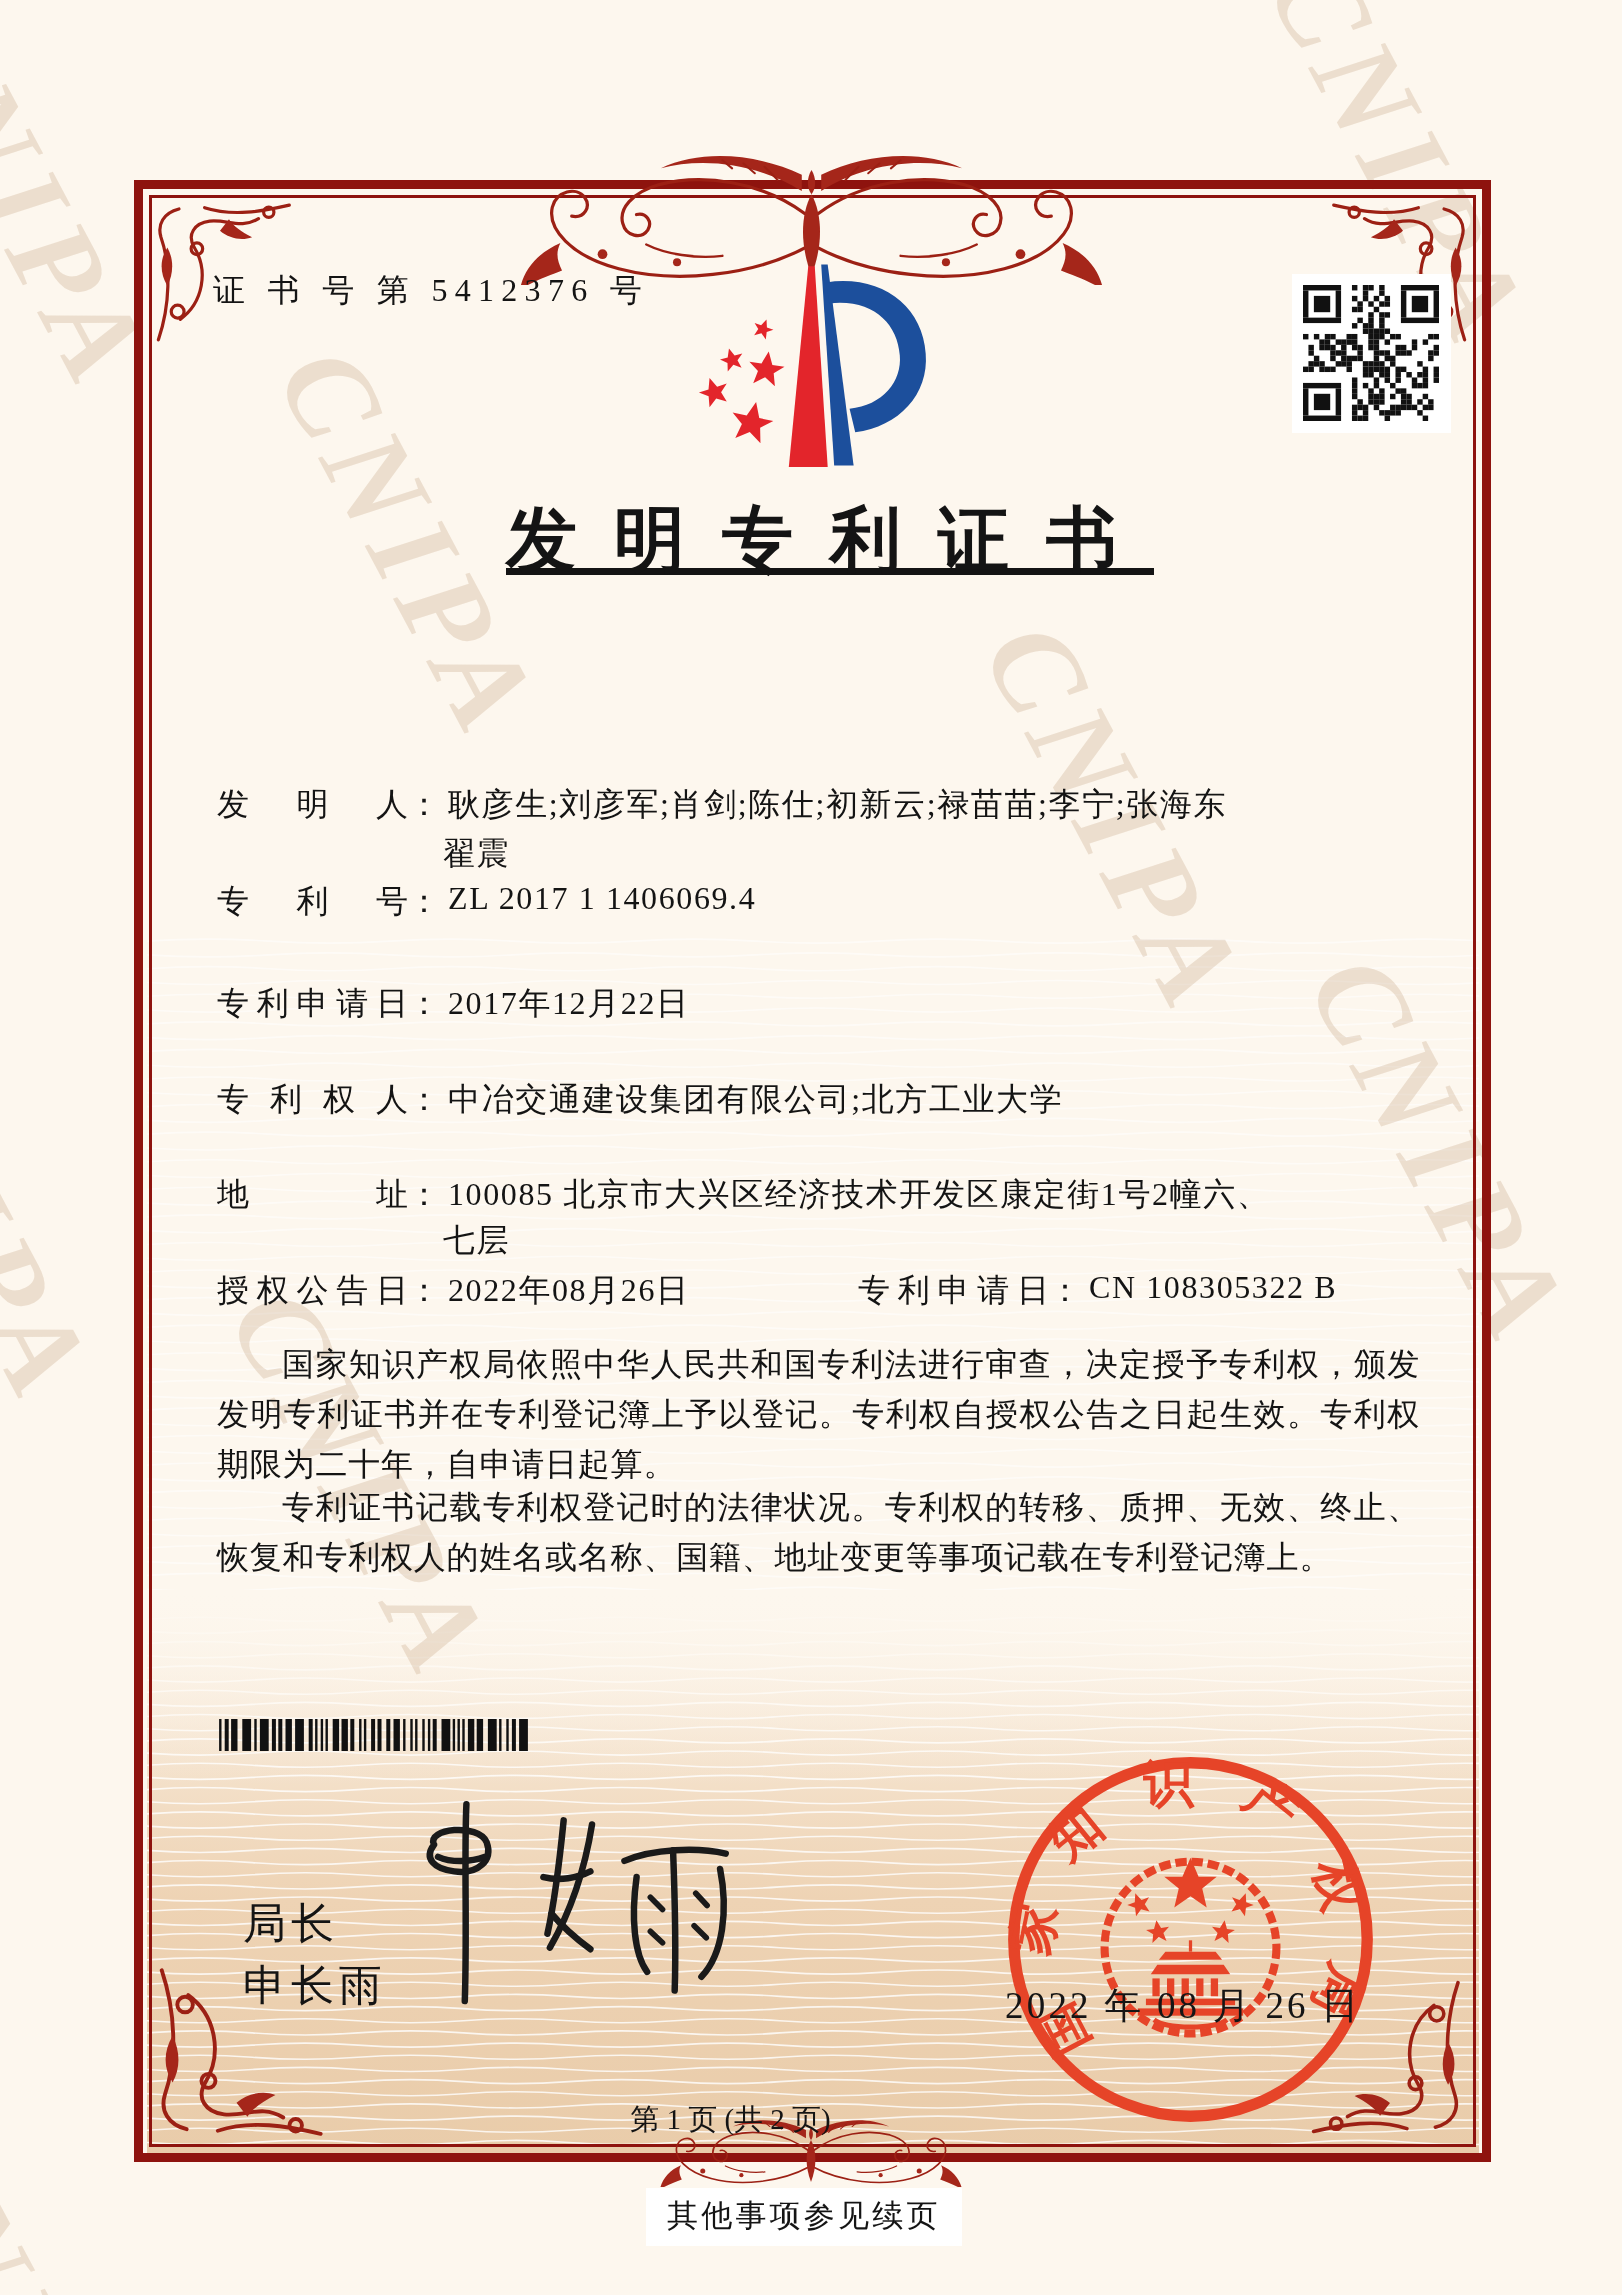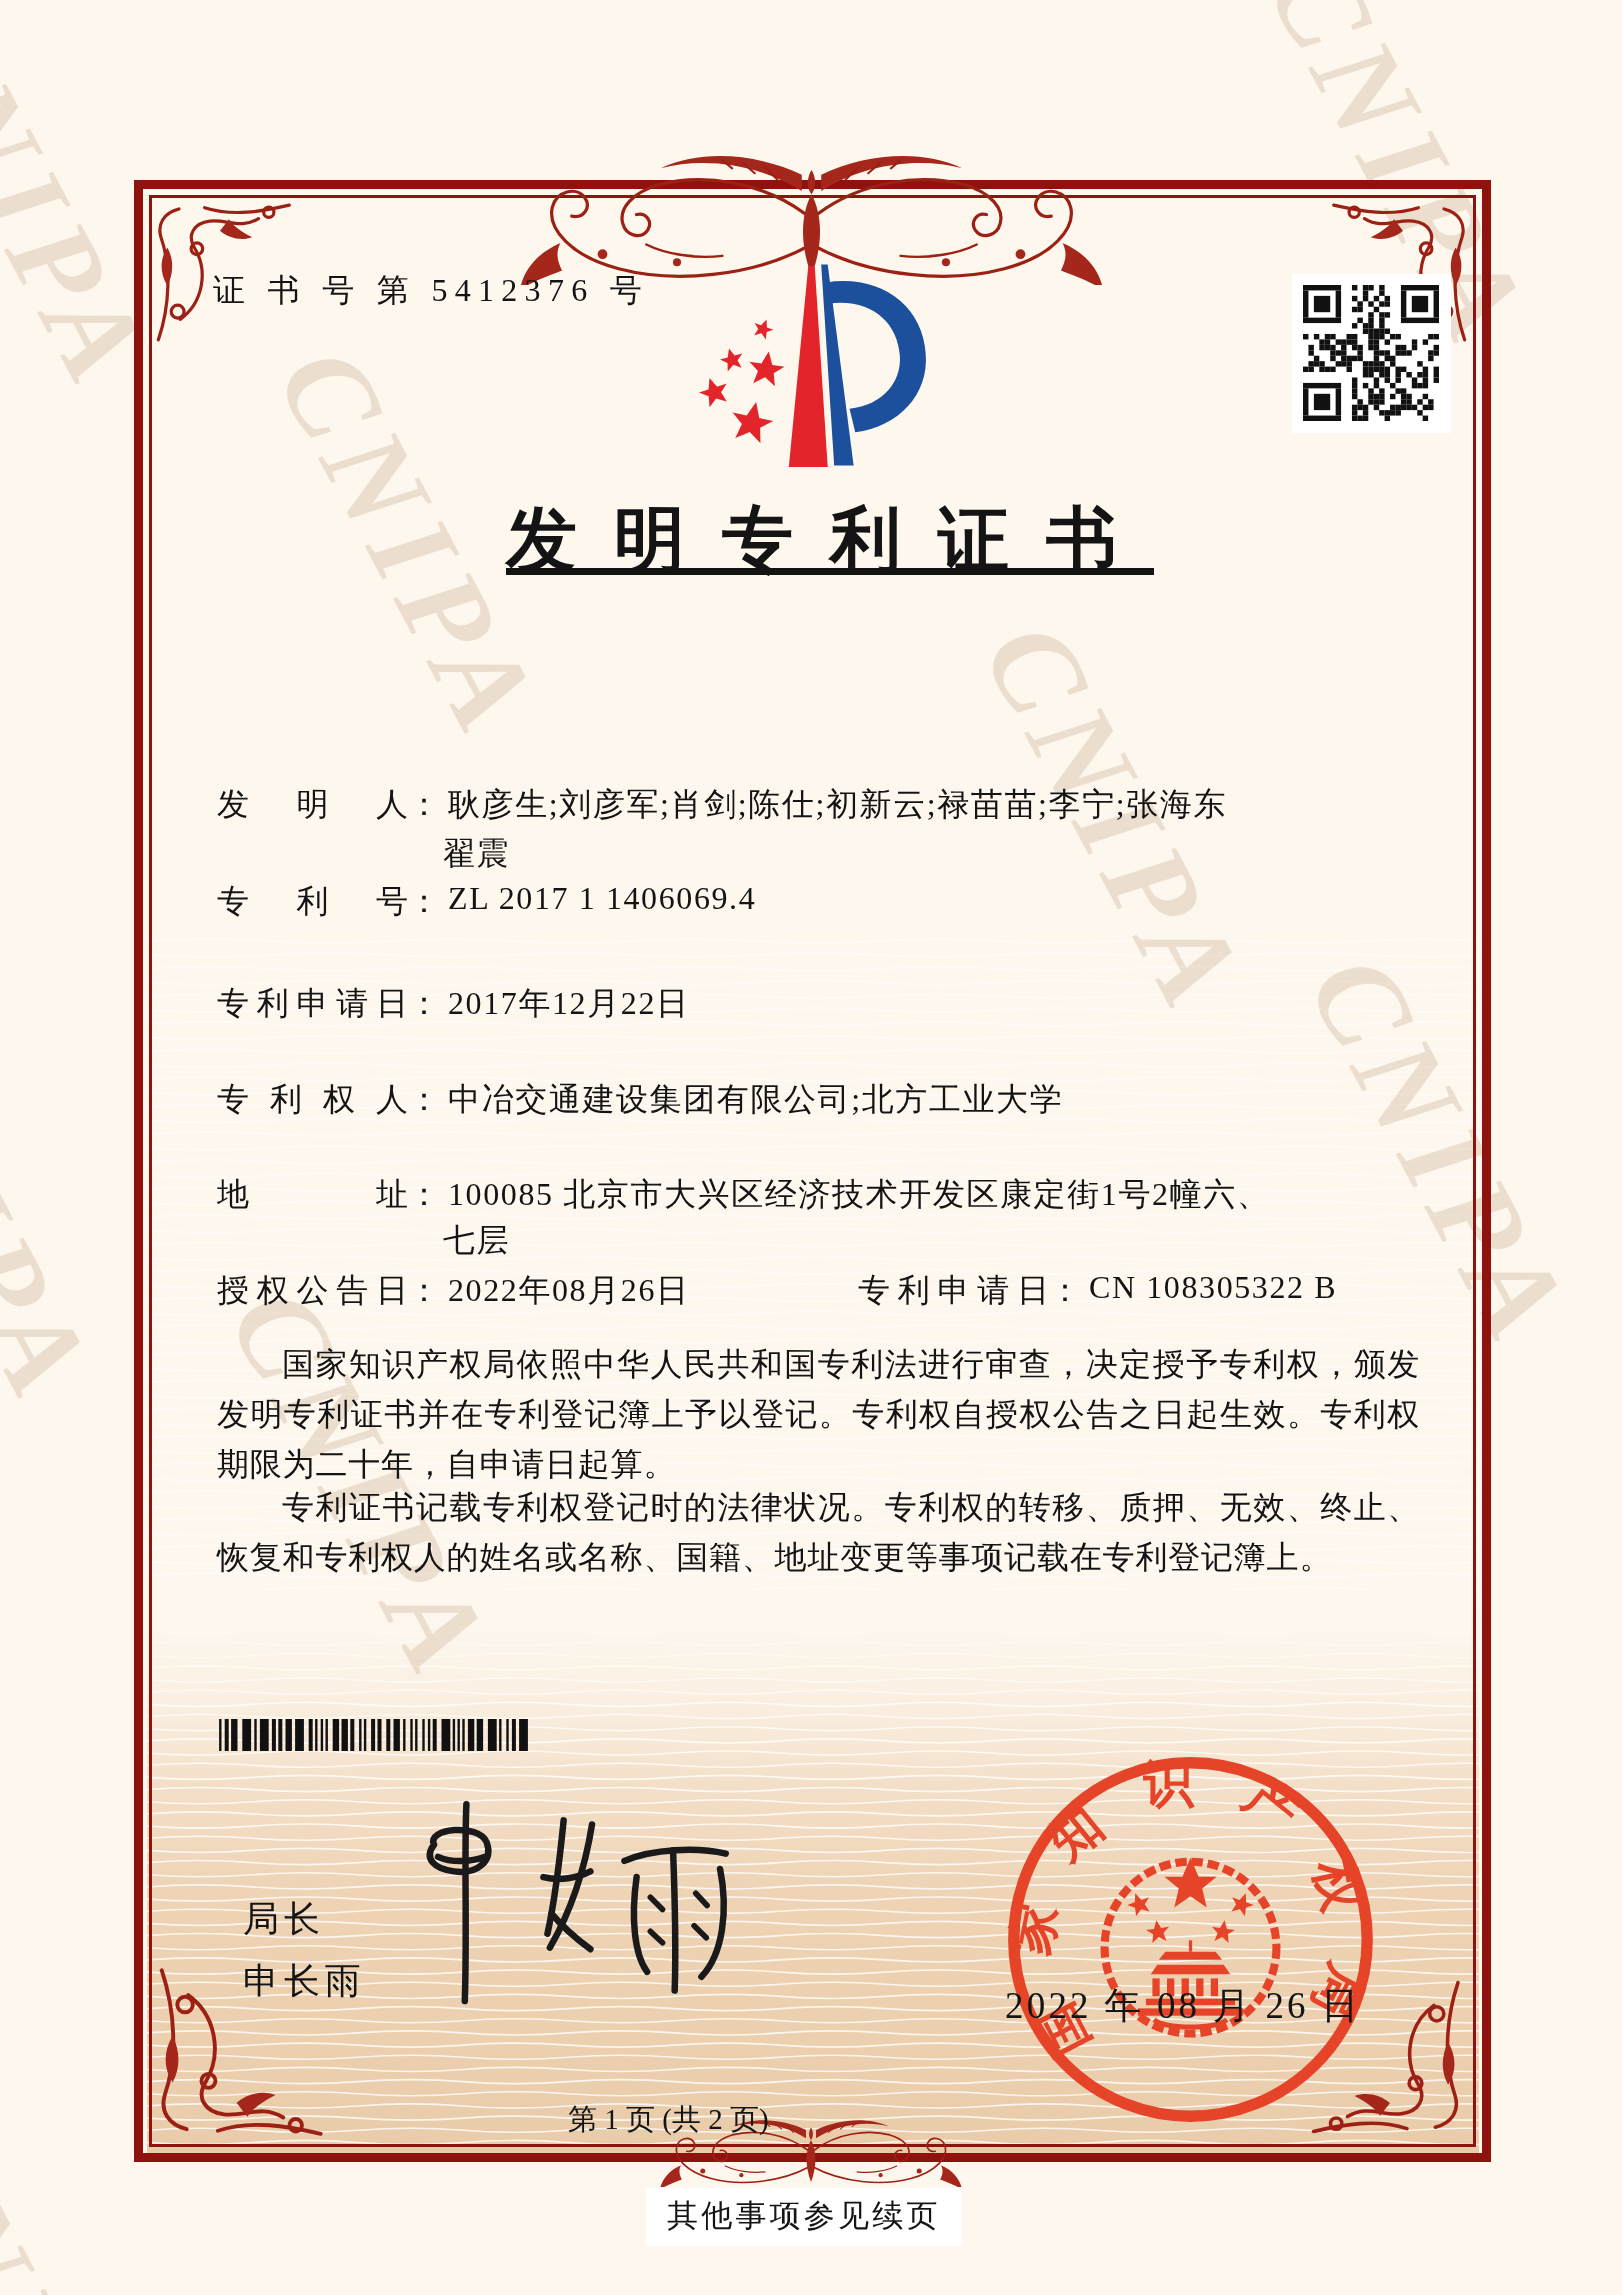--- a/index.html
+++ b/index.html
@@ -38,29 +38,29 @@
           vertical-align:top;}
   .fcolon{display:inline-block;vertical-align:top;}
   .fvalue{display:inline-block;margin-left:8px;letter-spacing:1.6px;vertical-align:top;}
   .fcont{position:absolute;left:443px;font-size:32px;letter-spacing:1.6px;z-index:4;}
 
   .para{position:absolute;left:217px;width:1203px;font-size:32px;line-height:50px;
         text-indent:65px;text-align:justify;letter-spacing:0.8px;z-index:4;}
 
   .barcode{position:absolute;left:217px;top:1719px;z-index:4;}
 
-  .signer{position:absolute;left:243px;font-size:36px;letter-spacing:4.9px;z-index:4;
+  .signer{position:absolute;left:243px;font-size:43px;letter-spacing:4.9px;z-index:4;
           font-family:"Liberation Sans", sans-serif;}
   .signature{position:absolute;left:357px;top:1800px;z-index:4;}
 
   .seal{position:absolute;left:1000px;top:1749px;z-index:5;}
   .seal-date{position:absolute;left:1005px;top:1981px;font-size:37px;letter-spacing:3.2px;
      color:#151515;z-index:6;white-space:nowrap;}
 
-  .page-num{position:absolute;left:568px;top:2100px;width:325px;text-align:left;
+  .page-num{position:absolute;left:568px;top:2100px;width:325px;text-align:center;
      font-size:29px;z-index:4;font-family:Liberation Serif, serif;}
   .footer-note{position:absolute;left:618px;top:2188px;background:#ffffff;
      padding:6.5px 21px 9.7px 21px;font-size:31px;letter-spacing:3.2px;z-index:6;margin-left:28px;}
 </style>
 </head>
 <body>
 
 <div class="page">
 
   <svg class="wave-faint" id="waveFaint" width="1332" height="657" viewBox="0 0 1642 810">

